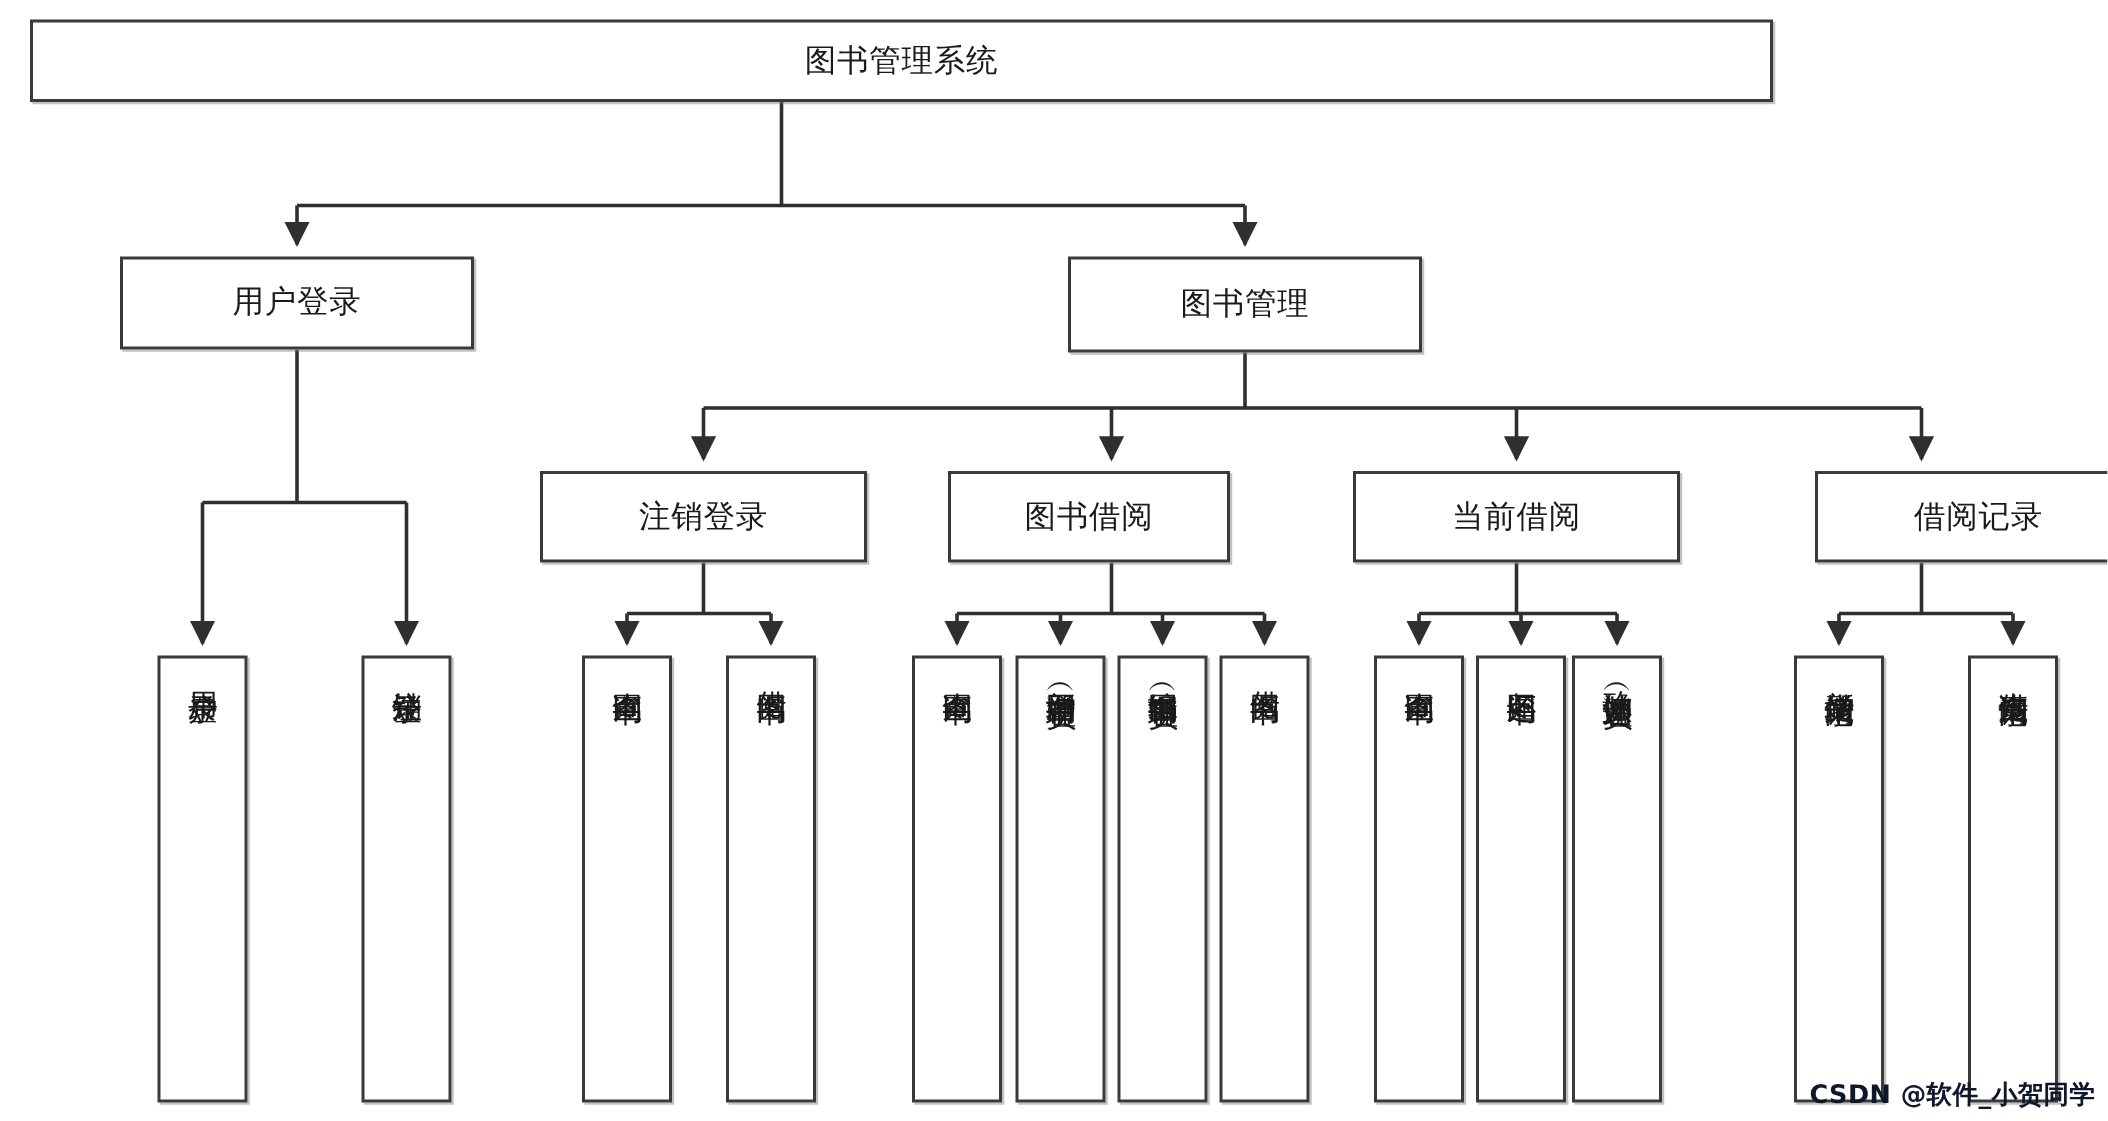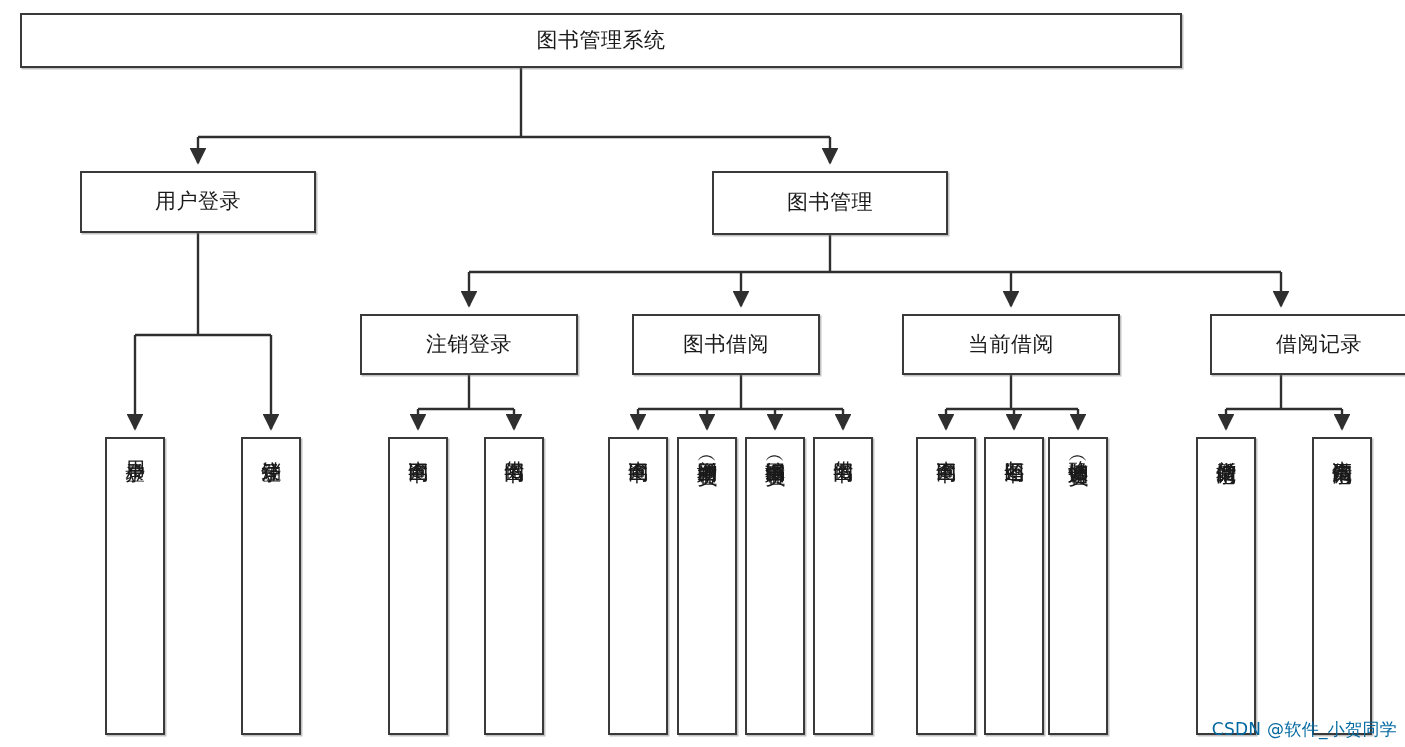--- a/index.html
+++ b/index.html
@@ -53,23 +53,24 @@
     font-size: 20px;
     line-height: 1.18;
     letter-spacing: 1px;
     white-space: nowrap;
   }
   #watermark {
     position: absolute;
     right: 8px;
     bottom: 6px;
     font-size: 17px;
-    color: #0369a1;
+    color: #0f172a;
     white-space: nowrap;
     letter-spacing: 0.3px;
+    font-weight: bold;
   }
 </style>
 </head>
 <body>
 
 <div id="canvas">
 
   <svg id="wires" viewBox="0 0 1405 747" xmlns="http://www.w3.org/2000/svg">
     <defs>
       <marker id="arrow" viewBox="0 0 10 10" refX="9" refY="5" markerWidth="7" markerHeight="7" orient="auto-start-reverse">

